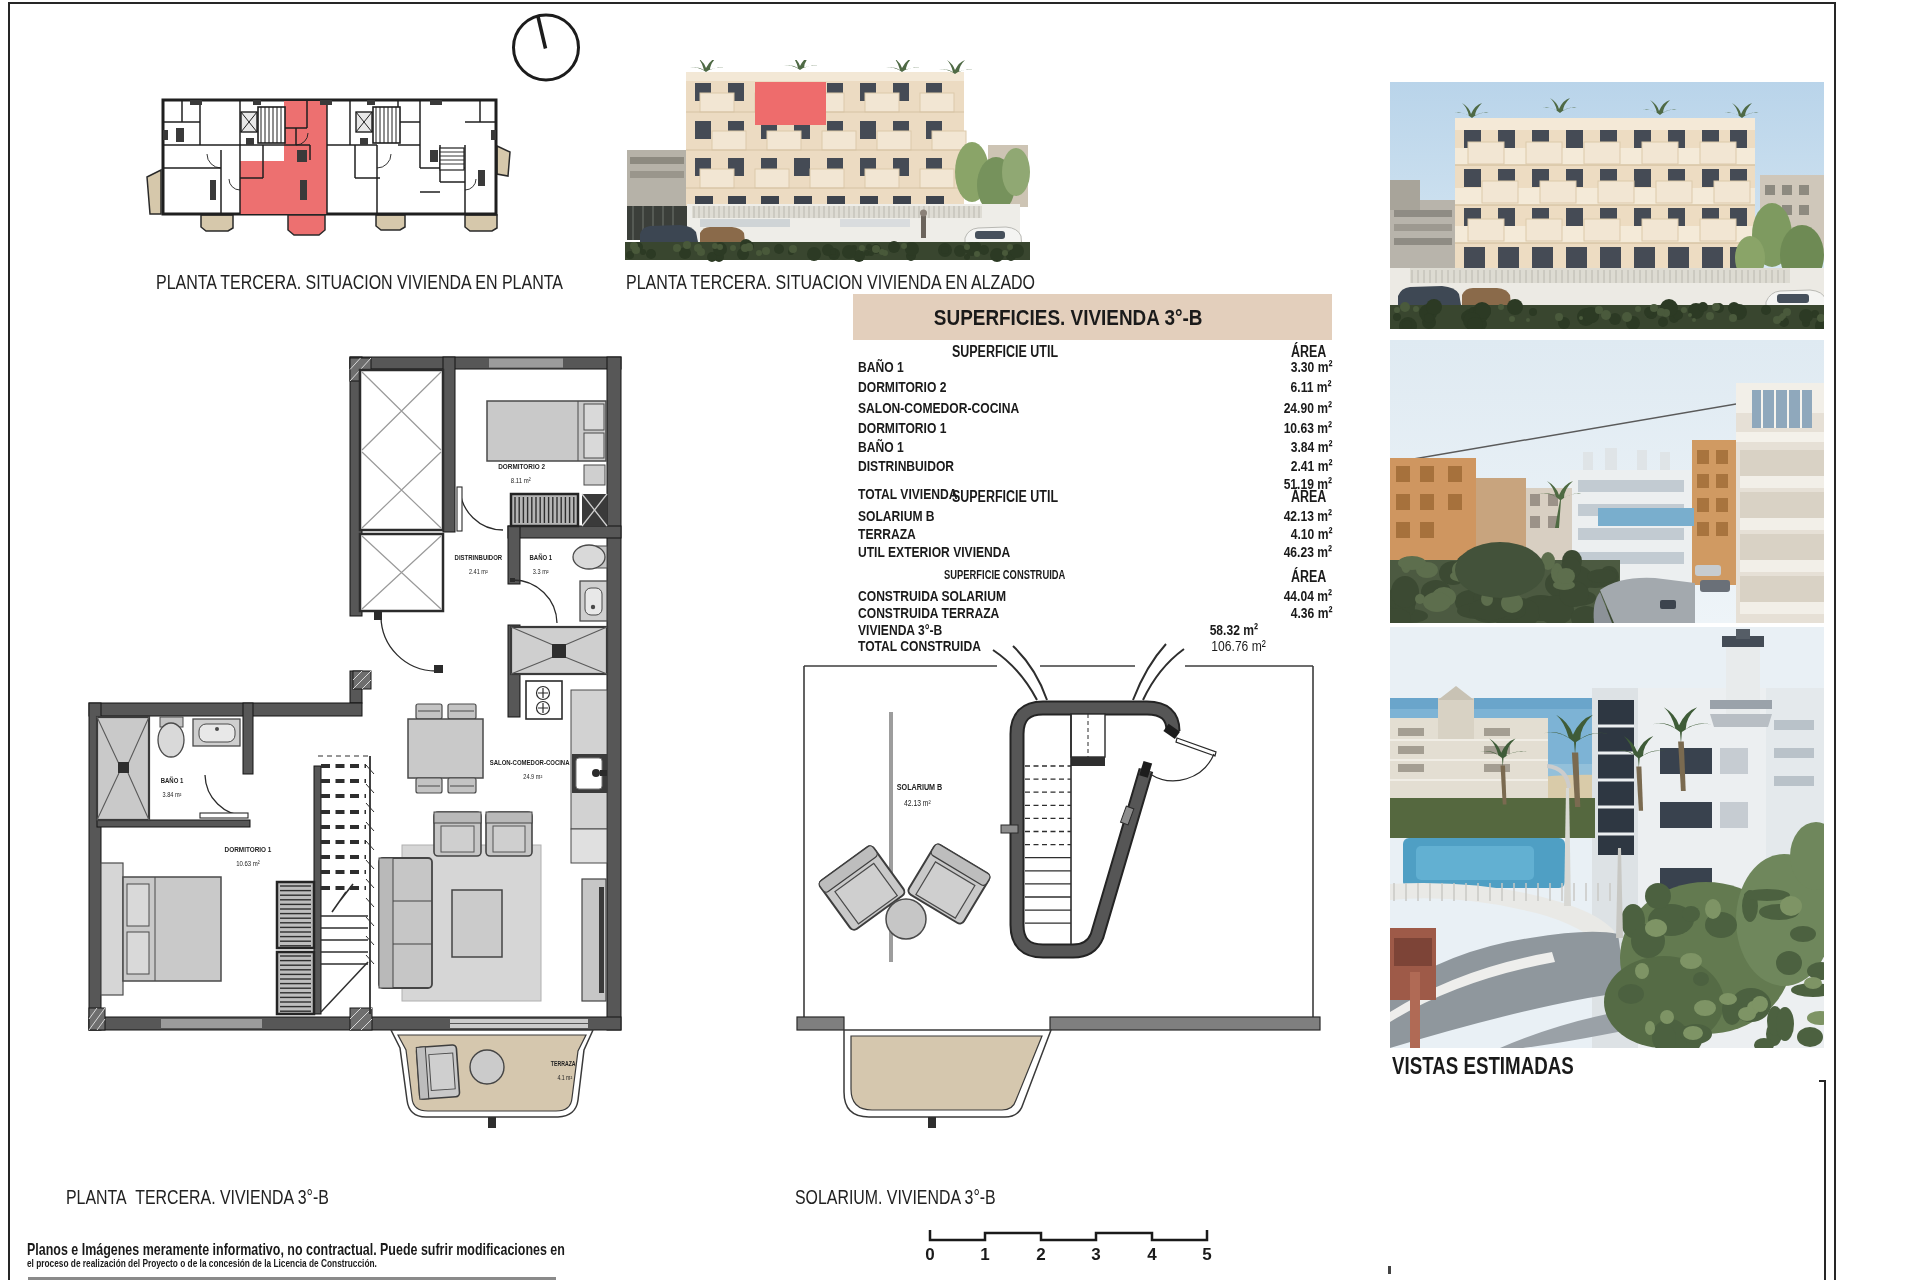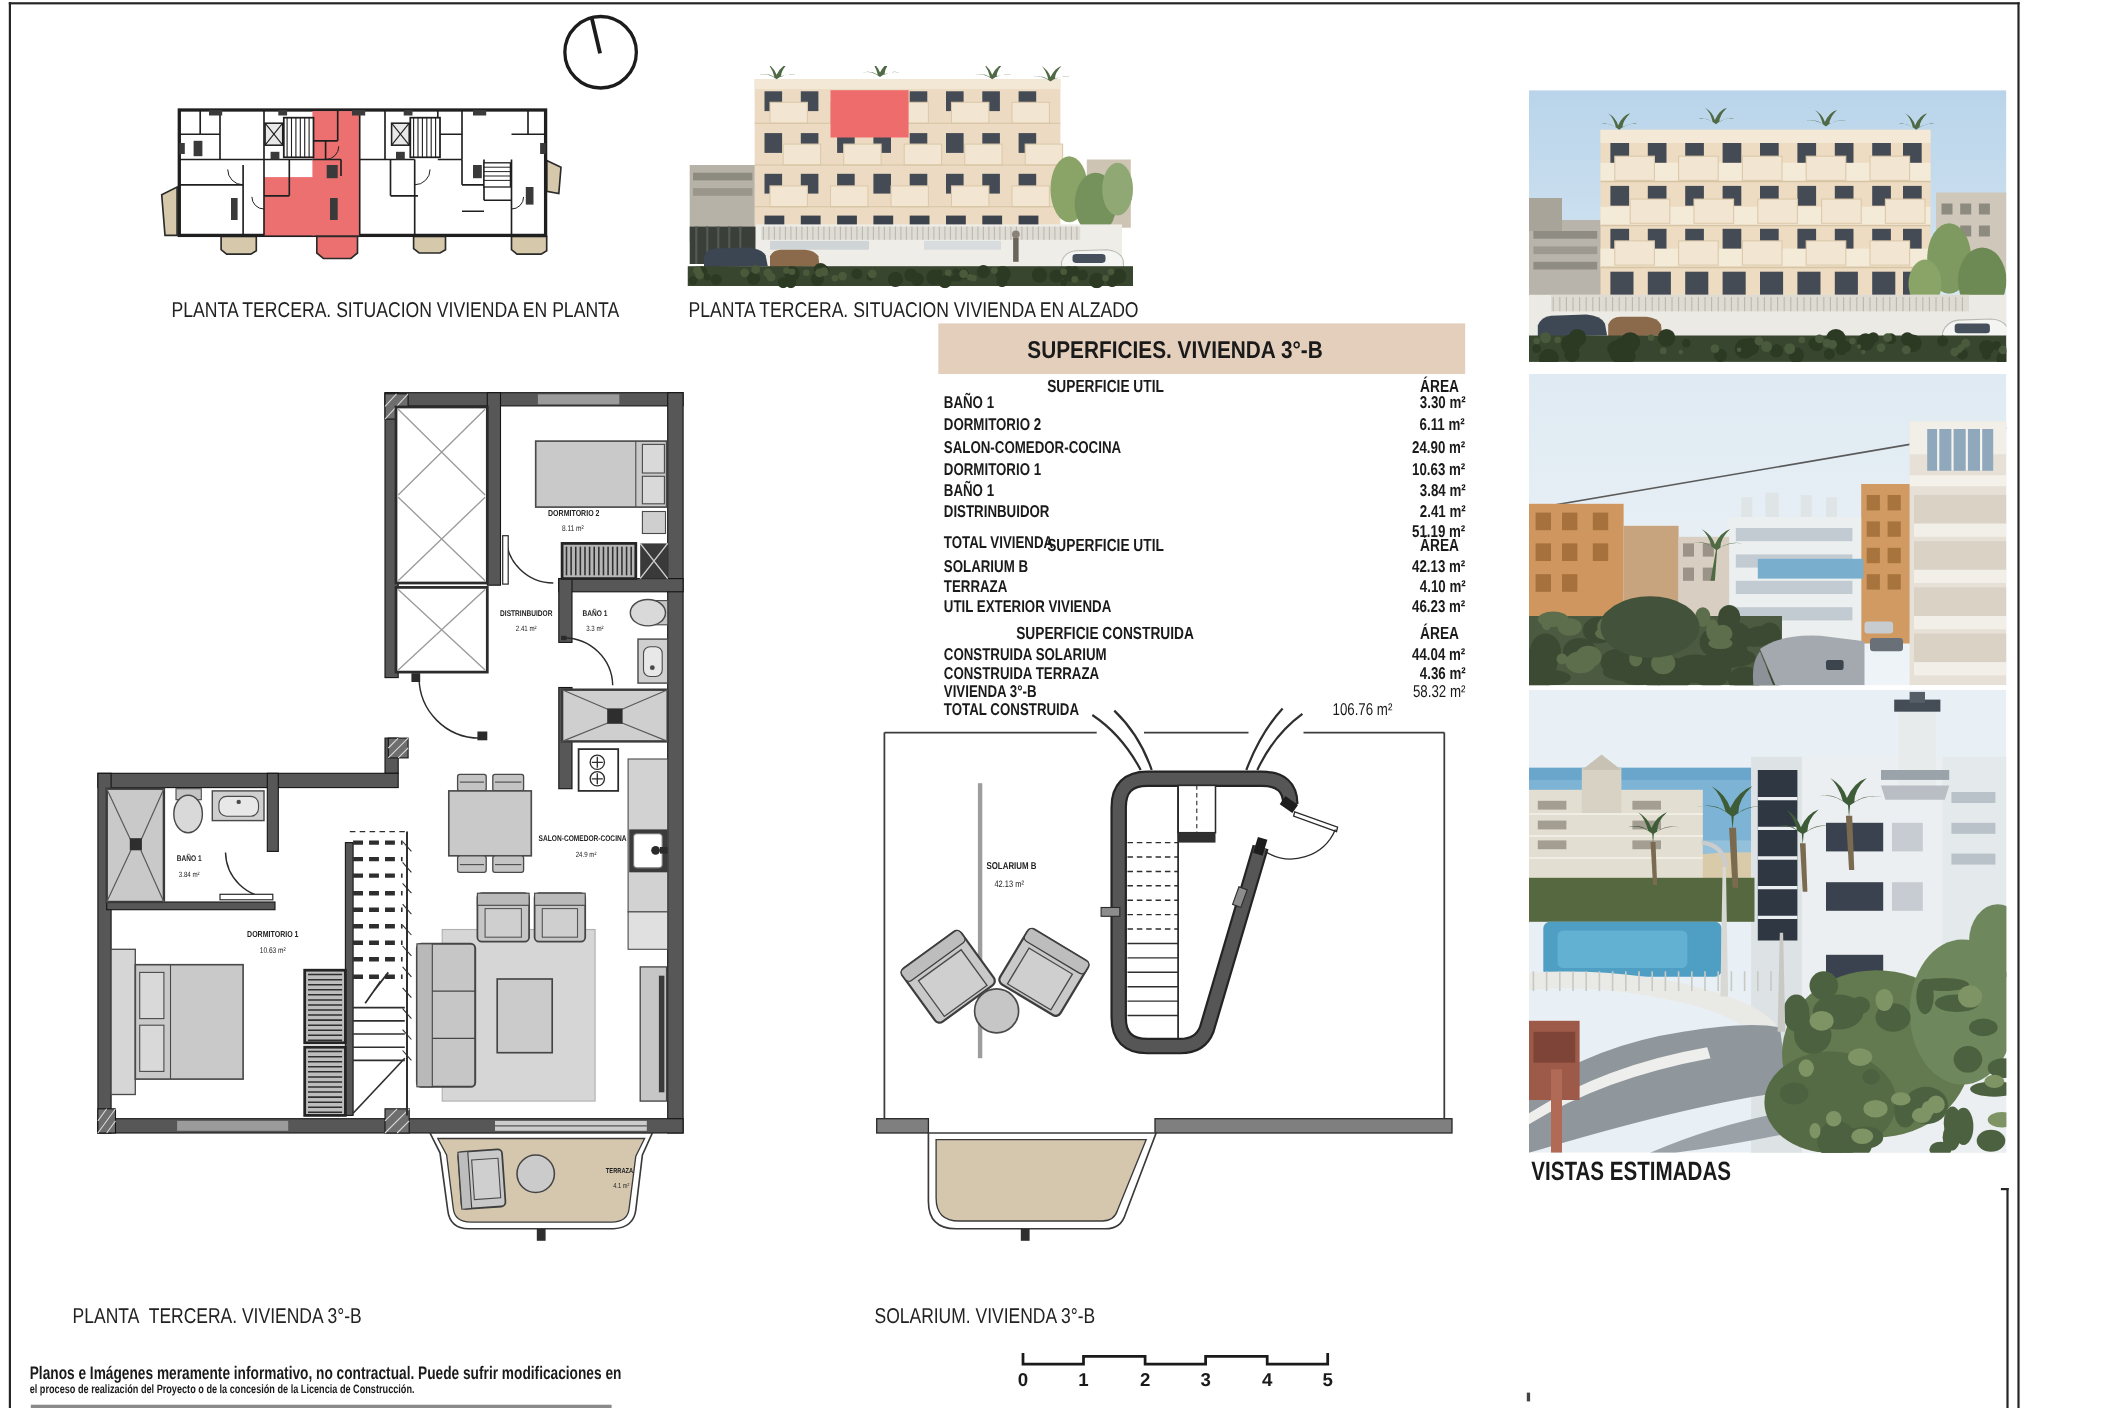--- a/index.html
+++ b/index.html
@@ -724,31 +724,31 @@
 
 <div class="abs" style="left:858px;top:507px;font-size:15.5px;font-weight:bold;"><span class="n">SOLARIUM B</span></div>
 <div class="abs" style="left:1196px;top:507px;width:136px;font-size:15.5px;font-weight:bold;text-align:right;"><span class="nr">42.13 m²</span></div>
 
 <div class="abs" style="left:858px;top:525px;font-size:15.5px;font-weight:bold;"><span class="n">TERRAZA</span></div>
 <div class="abs" style="left:1196px;top:525px;width:136px;font-size:15.5px;font-weight:bold;text-align:right;"><span class="nr">4.10 m²</span></div>
 
 <div class="abs" style="left:858px;top:542.5px;font-size:15.5px;font-weight:bold;"><span class="n">UTIL EXTERIOR VIVIENDA</span></div>
 <div class="abs" style="left:1196px;top:542.5px;width:136px;font-size:15.5px;font-weight:bold;text-align:right;"><span class="nr">46.23 m²</span></div>
 
-<div class="abs" style="left:870px;top:568px;width:270px;font-size:16px;font-weight:bold;text-align:center;"><span class="nc">SUPERFICIE CONSTRUIDA</span></div>
+<div class="abs" style="left:870px;top:568px;width:270px;font-size:12px;font-weight:bold;text-align:center;"><span class="nc">SUPERFICIE CONSTRUIDA</span></div>
 <div class="abs" style="left:1190px;top:568px;width:136px;font-size:16px;font-weight:bold;text-align:right;"><span class="nr">ÁREA</span></div>
 
 <div class="abs" style="left:858px;top:587px;font-size:15.5px;font-weight:bold;"><span class="n">CONSTRUIDA SOLARIUM</span></div>
 <div class="abs" style="left:1196px;top:587px;width:136px;font-size:15.5px;font-weight:bold;text-align:right;"><span class="nr">44.04 m²</span></div>
 
 <div class="abs" style="left:858px;top:604px;font-size:15.5px;font-weight:bold;"><span class="n">CONSTRUIDA TERRAZA</span></div>
 <div class="abs" style="left:1196px;top:604px;width:136px;font-size:15.5px;font-weight:bold;text-align:right;"><span class="nr">4.36 m²</span></div>
 
 <div class="abs" style="left:858px;top:620.5px;font-size:15.5px;font-weight:bold;"><span class="n">VIVIENDA 3°-B</span></div>
-<div class="abs" style="left:1196px;top:620.5px;width:136px;font-size:15.5px;font-weight:normal;text-align:right;"><span class="nr">58.32 m²</span></div>
+<div class="abs" style="left:1196px;top:620.5px;width:136px;font-size:15.5px;font-weight:bold;text-align:left;"><span class="nr">58.32 m²</span></div>
 
 <div class="abs" style="left:858px;top:637px;font-size:15.5px;font-weight:bold;"><span class="n">TOTAL CONSTRUIDA</span></div>
 <div class="abs" style="left:1196px;top:637px;width:136px;font-size:15.5px;font-weight:normal;text-align:left;"><span class="nr">106.76 m²</span></div>
 
 <svg class="abs" style="left:790px;top:640px;" width="540" height="500" viewBox="790 640 540 500">
 
 <g stroke="#3c3c3c" stroke-width="1.6" fill="none">
 <line x1="804" y1="666" x2="804" y2="1017"></line>
 <line x1="1313" y1="666" x2="1313" y2="1017"></line>
 <line x1="804" y1="666" x2="997" y2="666"></line>

